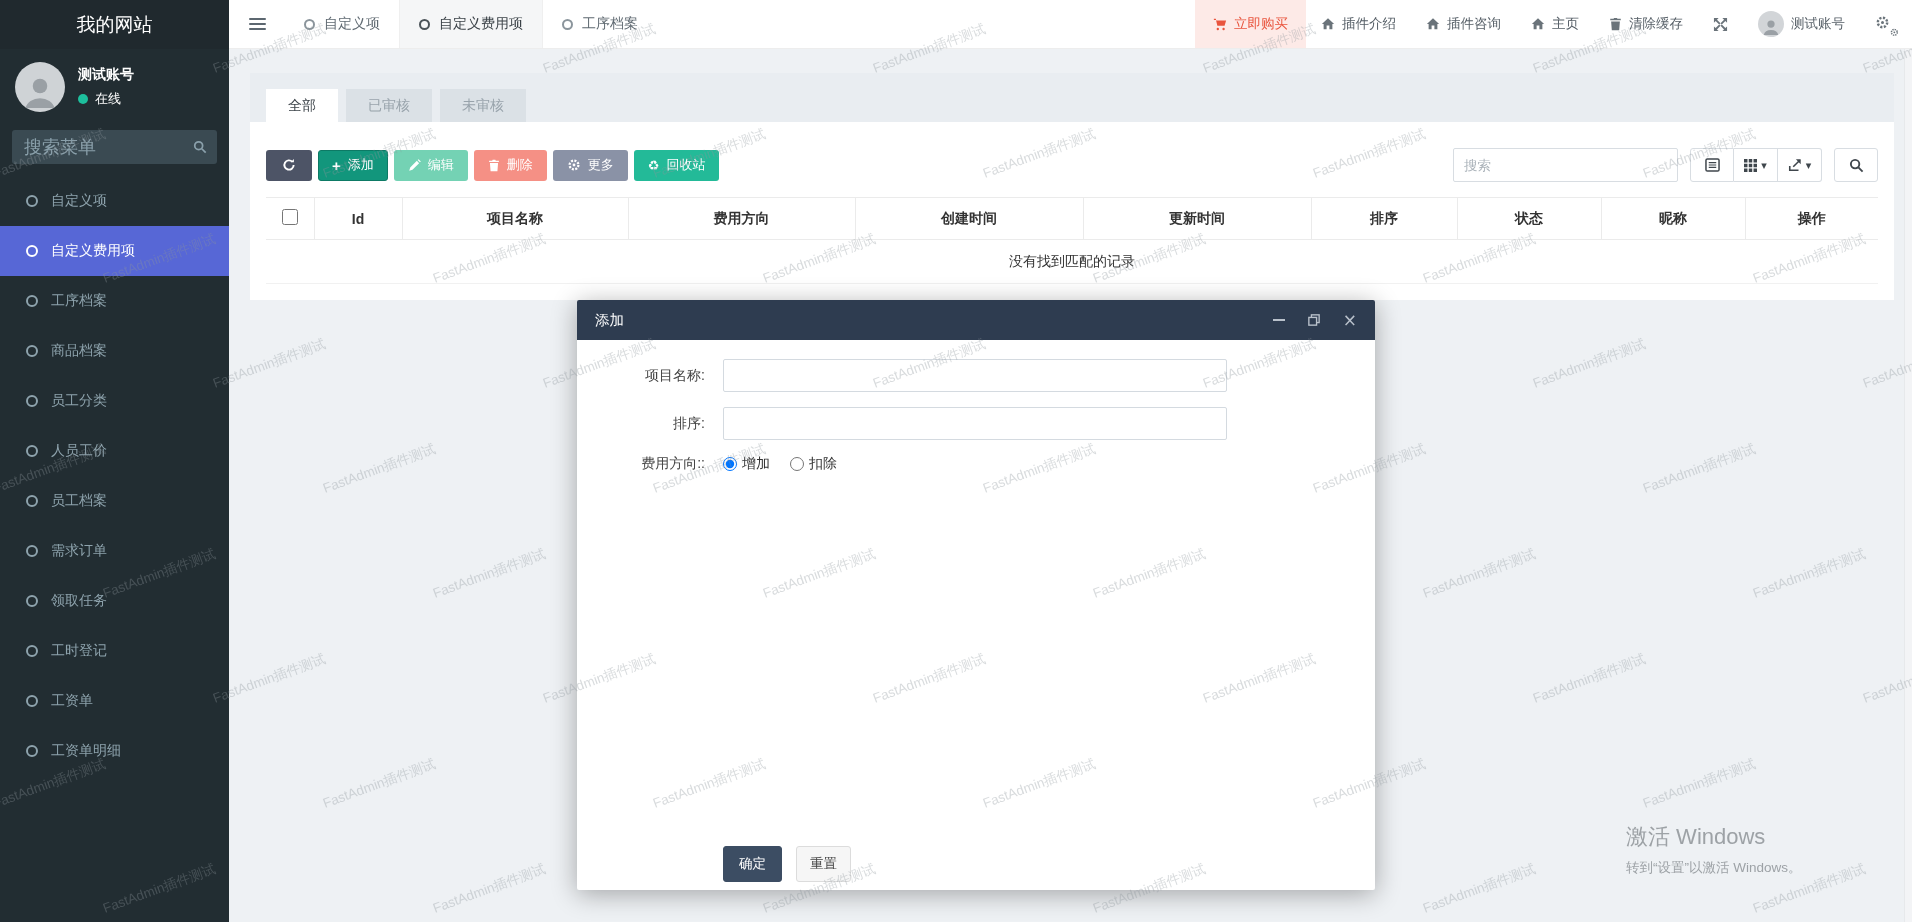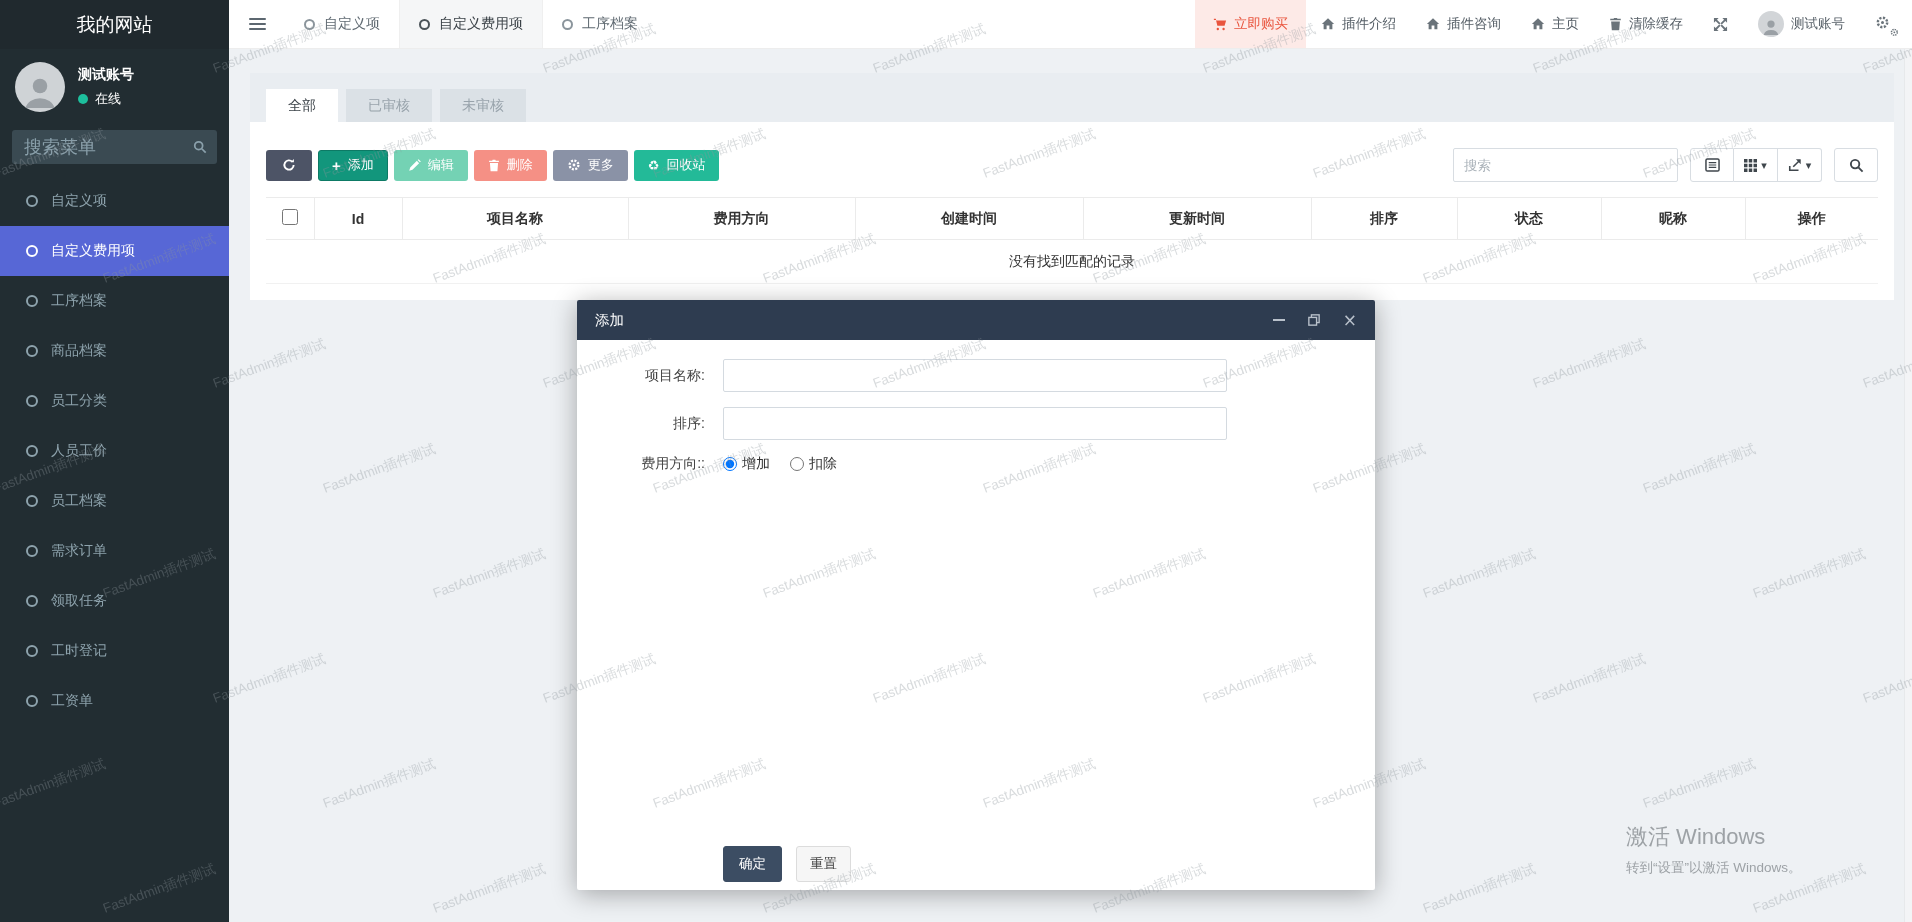--- a/index.html
+++ b/index.html
@@ -178,20 +178,24 @@
         <span class="circle-o"></span>
         <span>领取任务</span>
       </div>
       <div class="menu-item child">
         <span class="circle-o"></span>
         <span>工时登记</span>
       </div>
       <div class="menu-item child">
         <span class="circle-o"></span>
         <span>工资单</span>
+      </div>
+      <div class="menu-item child">
+        <span class="circle-o"></span>
+        <span>工资单明细</span>
       </div>
     </nav>
   </aside>
 
   <header class="topbar">
     <div class="hamburger">
         <span></span>
         <span></span>
         <span></span>
       </div>

